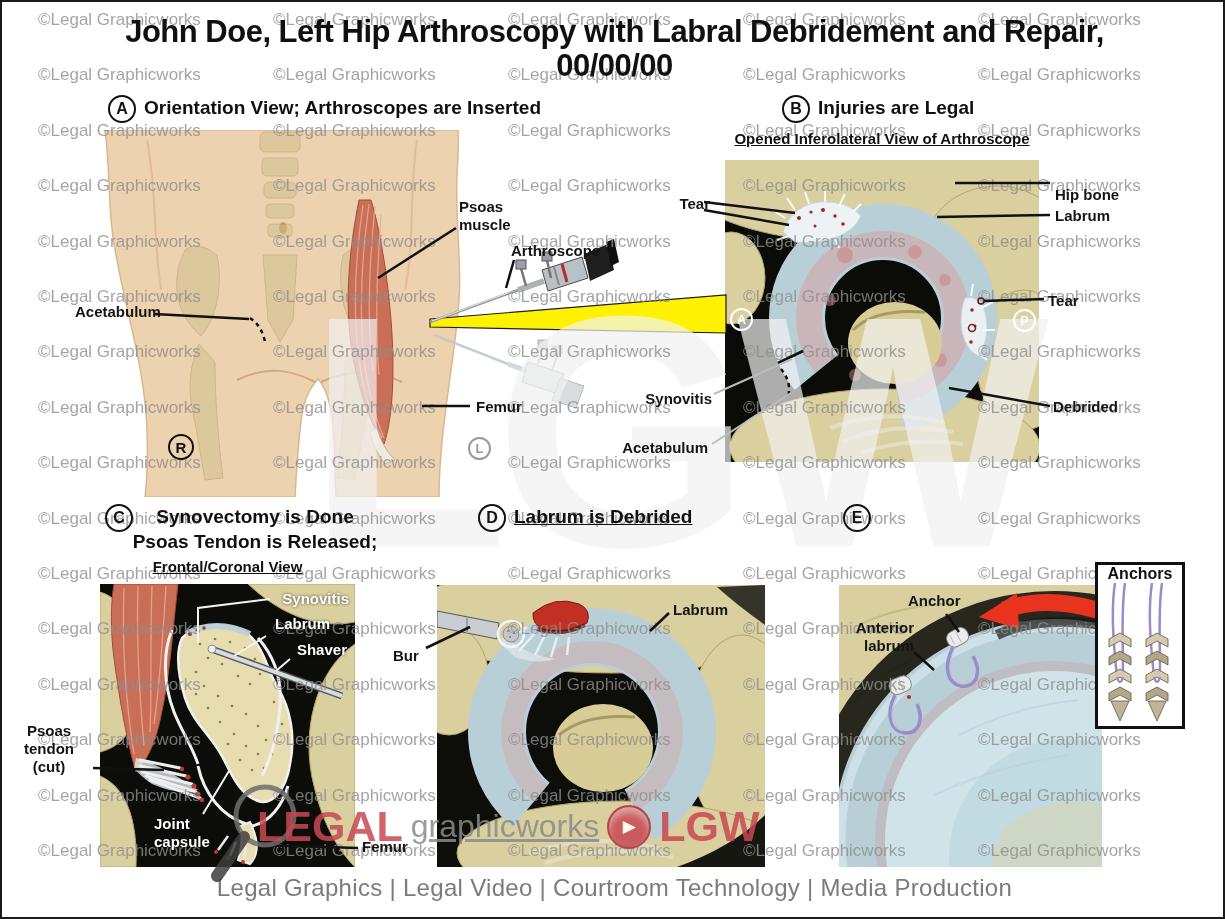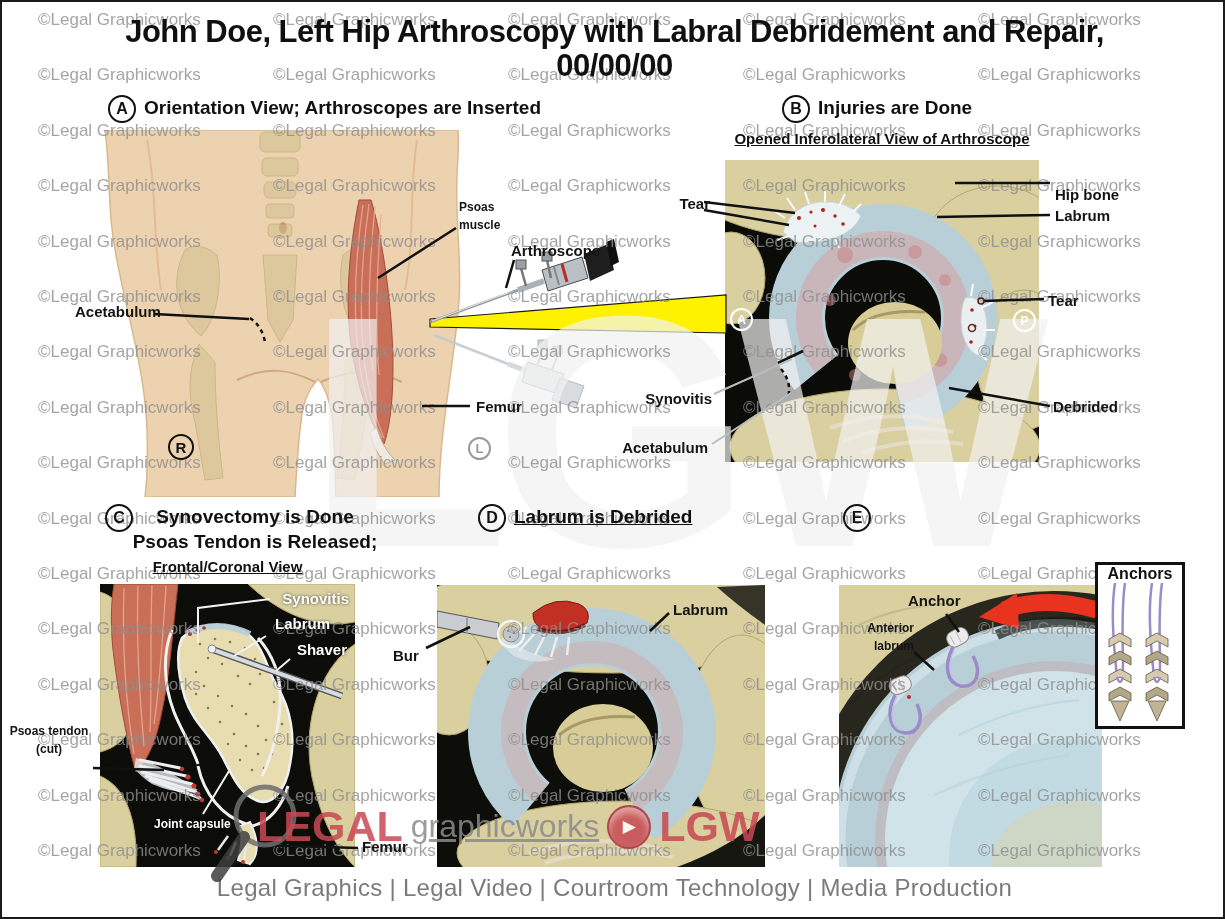--- a/index.html
+++ b/index.html
@@ -16,21 +16,21 @@
   .title{left:0;width:1225px;text-align:center;font-weight:700;font-size:31px;
     color:#101010;z-index:4;letter-spacing:-.5px;}
   .phead{font-weight:700;font-size:19px;color:#101010;z-index:4;white-space:nowrap;}
   .phead2{font-weight:700;font-size:19px;color:#101010;z-index:4;text-align:center;line-height:25px;}
   .hcircle{width:24px;height:24px;border:2.5px solid #111;border-radius:50%;
     display:flex;align-items:center;justify-content:center;font-weight:700;
     font-size:16px;color:#111;z-index:4;background:transparent;}
   .subt{font-weight:700;font-size:15px;color:#101010;text-align:center;
     text-decoration:underline;z-index:4;}
   .lbl{font-weight:700;font-size:15px;color:#141414;z-index:4;line-height:18px;white-space:nowrap;}
-  .lblwrap{font-weight:700;font-size:12px;color:#141414;z-index:4;line-height:18px;}
+  .lblwrap{font-weight:700;font-size:15px;color:#141414;z-index:4;line-height:18px;}
   .wlbl{color:#fff;text-shadow:0 0 3px rgba(0,0,0,.7);}
   .marker{position:absolute;border-radius:50%;display:flex;align-items:center;
     justify-content:center;font-weight:700;z-index:4;}
   .wm{position:absolute;font-size:17px;font-weight:500;color:var(--watermark_gray);
     opacity:.8;white-space:nowrap;letter-spacing:0;}
   #wm-layer{left:0;top:0;width:1225px;height:919px;z-index:3;pointer-events:none;}
   #big-wm{left:305px;top:245px;width:720px;height:380px;z-index:2;
     font-size:330px;font-weight:700;line-height:370px;color:#f2f2f2;opacity:.7;
     letter-spacing:-14px;pointer-events:none;z-index:2;}
   #inset{left:1093px;top:560px;width:90px;height:167px;background:#fff;
@@ -497,21 +497,21 @@
     </g>
     <circle cx="979" cy="299" r="3" stroke="#5a1a14" stroke-width="1.5" fill="none"></circle>
   </svg>
 
   <div class="abs title" style="top:12px;">John Doe, Left Hip Arthroscopy with Labral Debridement and Repair,</div>
   <div class="abs title" style="top:46px;">00/00/00</div>
 
   <div class="abs hcircle" style="left:106px;top:93px;">A</div>
   <div class="abs phead" style="left:142px;top:95px;">Orientation View; Arthroscopes are Inserted</div>
   <div class="abs hcircle" style="left:780px;top:93px;">B</div>
-  <div class="abs phead" style="left:816px;top:95px;">Injuries are Done</div>
+  <div class="abs phead" style="left:816px;top:95px;">Injuries are Legal</div>
   <div class="abs subt" style="left:723px;top:128px;width:314px;">Opened Inferolateral View of Arthroscope</div>
 
   <div class="abs hcircle" style="left:103px;top:502px;">C</div>
   <div class="abs phead2" style="left:128px;top:502px;width:250px;">
     <div>Synovectomy is Done</div>
     <div>Psoas Tendon is Released;</div>
   </div>
   <div class="abs subt" style="left:98px;top:556px;width:255px;">Frontal/Coronal View</div>
 
   <div class="abs hcircle" style="left:476px;top:502px;">D</div>

